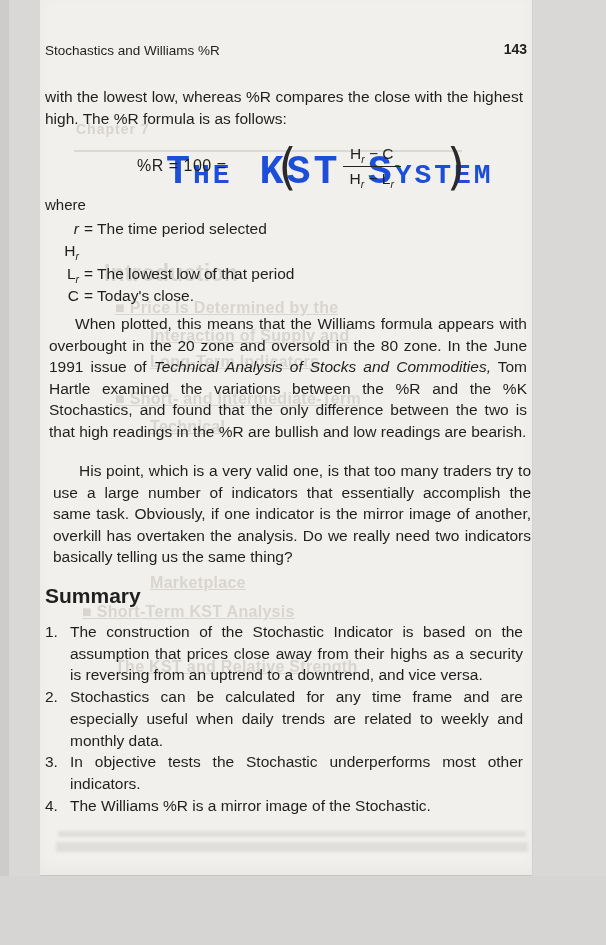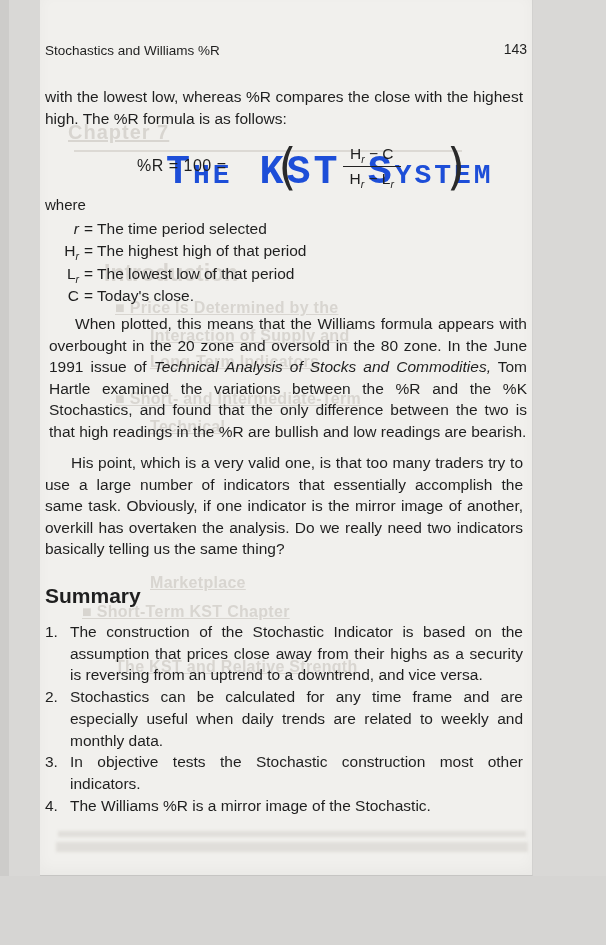--- a/index.html
+++ b/index.html
@@ -17,21 +17,21 @@
     background:#f1f0ed;
     border-bottom:1px solid #c6c5c3;
     border-right:1px solid #d2d1cf;
     box-shadow:inset 0 -6px 14px rgba(0,0,0,0.03);
   }
 
   
   .ghost{position:absolute;left:0;top:0;width:606px;height:945px;z-index:1;
          color:#d8d5d0;filter:blur(0.6px);pointer-events:none;}
   .ghost div{position:absolute;white-space:nowrap;font-weight:bold;}
-  .g-chapter{left:68px;top:121px;font-size:20px;letter-spacing:1px;text-decoration:underline;}
+  .g-chapter{left:76px;top:121px;font-size:14px;letter-spacing:1px;}
   .g-rule{left:74px;top:150px;width:388px;height:2px;background:#dcd9d4;}
   .g-title{left:166px;top:150px;font-family:Liberation Mono, monospace;
            font-variant:small-caps;font-size:40px;letter-spacing:3px;color:#1d4ed8;}
   .g-intro{left:104px;top:260px;font-size:23px;}
   .g-toc{font-size:16px;letter-spacing:0.3px;text-decoration:underline;}
   .g-t1 {left:115px;top:299px;}
   .g-t1b{left:150px;top:327px;}
   .g-t2 {left:150px;top:353px;}
   .g-t3 {left:115px;top:390px;}
   .g-t3b{left:150px;top:418px;}
@@ -40,26 +40,26 @@
   .g-t5 {left:82px; top:603px;}
   .g-t6 {left:115px;top:658px;}
   .blur-bar{position:absolute;background:#e0deda;filter:blur(1.5px);}
   .bar1{left:58px;top:831px;width:468px;height:6px;}
   .bar2{left:56px;top:842px;width:472px;height:10px;}
 
   
   .content{position:absolute;left:0;top:0;width:606px;height:945px;z-index:2;}
   .content > div, .content > p{position:absolute;}
   .running-title{left:45px;top:43px;font-size:13.5px;}
-  .page-number{left:432px;top:41px;width:95px;text-align:right;font-size:14px;font-weight:normal;}
+  .page-number{left:432px;top:41px;width:95px;text-align:right;font-size:14px;font-weight:bold;}
 
   .body-text{font-size:15.5px;line-height:21.6px;text-align:justify;}
   .p1{left:45px;top:86px;width:478px;margin:0;}
   .p2{left:45px;top:309px;width:478px;margin:4px;text-indent:26px;}
-  .p3{left:45px;top:452px;width:478px;margin:0;text-indent:26px;}
+  .p3{left:45px;top:452px;width:478px;margin:8px;text-indent:26px;}
   .italic{font-style:italic;}
 
   .formula{left:45px;top:136px;width:478px;height:60px;display:flex;
            align-items:center;justify-content:center;padding-left:34px;font-size:16px;gap:44px;}
   .formula .lead{margin-right:8px;letter-spacing:0.5px;}
   .paren{font-size:46px;font-weight:400;line-height:1;transform:scaleY(1.1);
          font-family:"DejaVu Sans", sans-serif;color:#2a2a2a;}
   .frac{display:inline-flex;flex-direction:column;align-items:center;margin:0 2px;font-size:15.5px;}
   .frac .num{padding:0 7px 3px;}
   .frac .den{border-top:1.5px solid #222;padding:3px 7px 0;}
@@ -90,21 +90,21 @@
     <div class="g-chapter">Chapter 7</div>
     <div class="g-rule"></div>
     <div class="g-title">The KST System</div>
     <div class="g-intro">Introduction</div>
     <div class="g-toc g-t1">■  Price Is Determined by the</div>
     <div class="g-toc g-t1b">Interaction of Supply and</div>
     <div class="g-toc g-t2">Long-Term Indicators</div>
     <div class="g-toc g-t3">■  Short- and Intermediate-Term</div>
     <div class="g-toc g-t3b">Technical</div>
     <div class="g-toc g-t4b">Marketplace</div>
-    <div class="g-toc g-t5">■  Short-Term KST Chapter</div>
+    <div class="g-toc g-t5">■  Short-Term KST Analysis</div>
     <div class="g-toc g-t6">The KST and Relative Strength</div>
     <div class="blur-bar bar1"></div>
     <div class="blur-bar bar2"></div>
   </div>
 
   <div class="content">
     <div class="running-title">Stochastics and Williams %R</div>
     <div class="page-number">143</div>
 
     <p class="body-text p1">with the lowest low, whereas %R compares the close with the highest high. The %R formula is as follows:</p>
@@ -121,21 +121,20 @@
 
     <div class="where">where</div>
 
     <div class="defs">
       <div class="def-row">
         <span class="def-term"><span class="def-base">r</span><sub></sub></span>
         <span class="def-text">= The time period selected</span>
       </div>
       <div class="def-row">
         <span class="def-term"><span class="def-base">H</span><sub>r</sub></span>
-        <span class="def-text">= The highest high of that period</span>
       </div>
       <div class="def-row">
         <span class="def-term"><span class="def-base">L</span><sub>r</sub></span>
         <span class="def-text">= The lowest low of that period</span>
       </div>
       <div class="def-row">
         <span class="def-term"><span class="def-base">C</span><sub></sub></span>
         <span class="def-text">= Today's close.</span>
       </div>
     </div>
@@ -150,21 +149,21 @@
       <div class="sum-item">
         <span class="sum-marker">1.</span>
         <p class="sum-text">The construction of the Stochastic Indicator is based on the assumption that prices close away from their highs as a security is reversing from an uptrend to a downtrend, and vice versa.</p>
       </div>
       <div class="sum-item">
         <span class="sum-marker">2.</span>
         <p class="sum-text">Stochastics can be calculated for any time frame and are especially useful when daily trends are related to weekly and monthly data.</p>
       </div>
       <div class="sum-item">
         <span class="sum-marker">3.</span>
-        <p class="sum-text">In objective tests the Stochastic construction most other indicators.</p>
+        <p class="sum-text">In objective tests the Stochastic underperforms most other indicators.</p>
       </div>
       <div class="sum-item">
         <span class="sum-marker">4.</span>
         <p class="sum-text">The Williams %R is a mirror image of the Stochastic.</p>
       </div>
     </div>
   </div>
 </div>
 
 </body></html>

